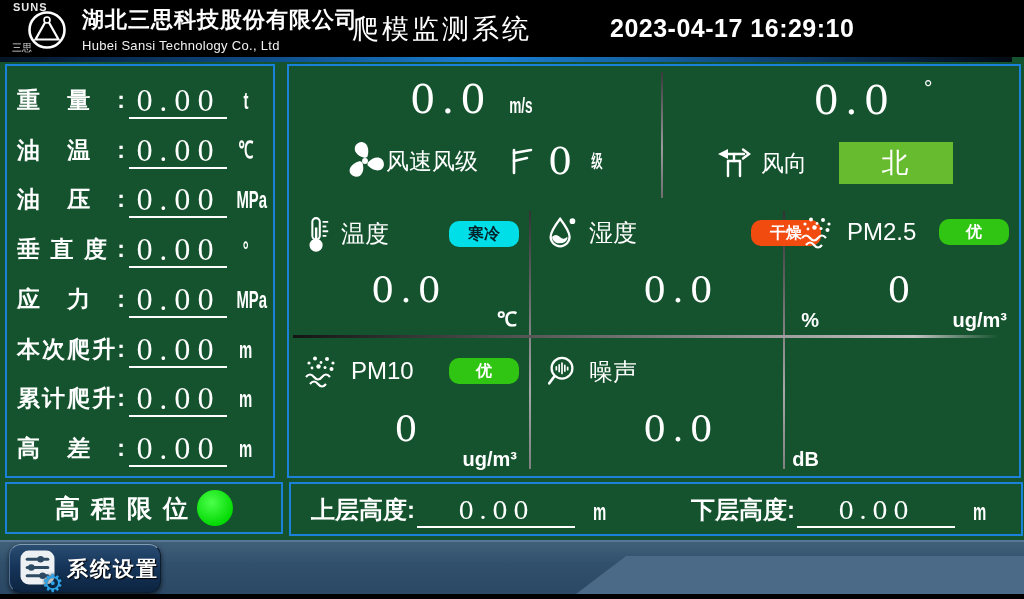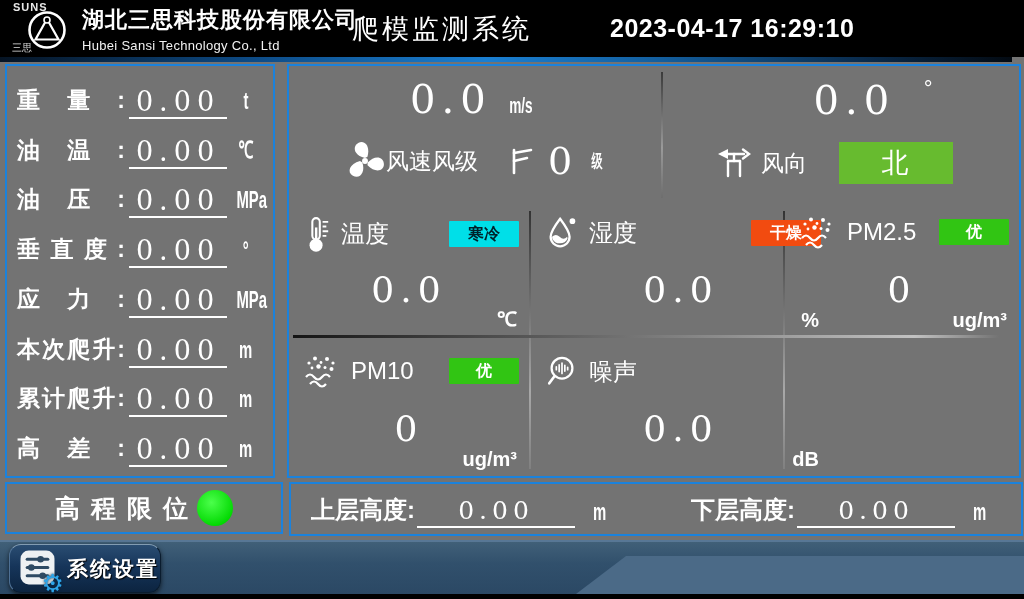--- a/index.html
+++ b/index.html
@@ -1,17 +1,17 @@
 <!DOCTYPE html>
 <html><head>
 <meta charset="utf-8">
 <style>
   *{margin:0;padding:0;box-sizing:border-box}
   html,body{background:#000}
-  .screen{position:relative;width:1024px;height:599px;background:#737373;overflow:hidden;
+  .screen{position:relative;width:1024px;height:599px;background:#14532d;overflow:hidden;
           font-family:"Liberation Sans",sans-serif;color:#fff}
   .serif{font-family:"DejaVu Serif","Liberation Serif",serif}
   .cond{display:inline-block;transform:scaleX(.62);transform-origin:center;font-weight:bold}
 
   
   .header{position:absolute;left:0;top:0;width:1024px;height:57px;background:#000}
   .logo{position:absolute;left:10px;top:0;width:78px;height:57px}
   .logo-top{position:absolute;left:3px;top:1px;font-size:11px;font-weight:bold;letter-spacing:1px;color:#e8e8e8}
   .logo-circle{position:absolute;left:16px;top:9px}
   .logo-bottom{position:absolute;left:2px;top:41px;font-size:10px;color:#ddd}
@@ -59,21 +59,21 @@
     background:linear-gradient(180deg,#333,#a8a8a8 70%,#808080)}
   .vdiv1{left:240px}.vdiv2{left:494px}
   .hdiv{position:absolute;left:4px;top:132px;width:706px;height:3px;
     background:linear-gradient(90deg,#141414,#6e6e6e 45%,#c2c2c2 88%,rgba(0,0,0,0) 100%)}
   .gcell{position:absolute;height:131px}
   .c1{left:0;width:240px}.c2{left:242px;width:300px}.c3{left:496px;width:234px}
   .r1{top:0}.r2{top:139px}
   .cell-head{position:absolute;left:14px;top:12px;right:10px;display:flex;align-items:center}
   .cell-name{font-size:24px;margin-left:10px}
   .badge{margin-left:auto;width:70px;height:26px;line-height:26px;text-align:center;
-    font-size:16px;font-weight:bold;border-radius:1px}
+    font-size:16px;font-weight:bold;border-radius:10px}
   .badge-cold{background:#00dfe8;color:#00222a}
   .badge-dry{background:#f24b10;color:#fff}
   .badge-good{background:#31c513;color:#fff}
   .cell-value{position:absolute;left:0;top:66px;width:100%;text-align:center;
     font-size:36px;letter-spacing:6px}
   .cell-unit{position:absolute;right:12px;bottom:2px;font-size:20px;font-weight:bold}
 
   
   .limit-box{position:absolute;left:5px;top:482px;width:278px;height:52px;border:2px solid #1b82dc;
     display:flex;align-items:center;justify-content:center}

